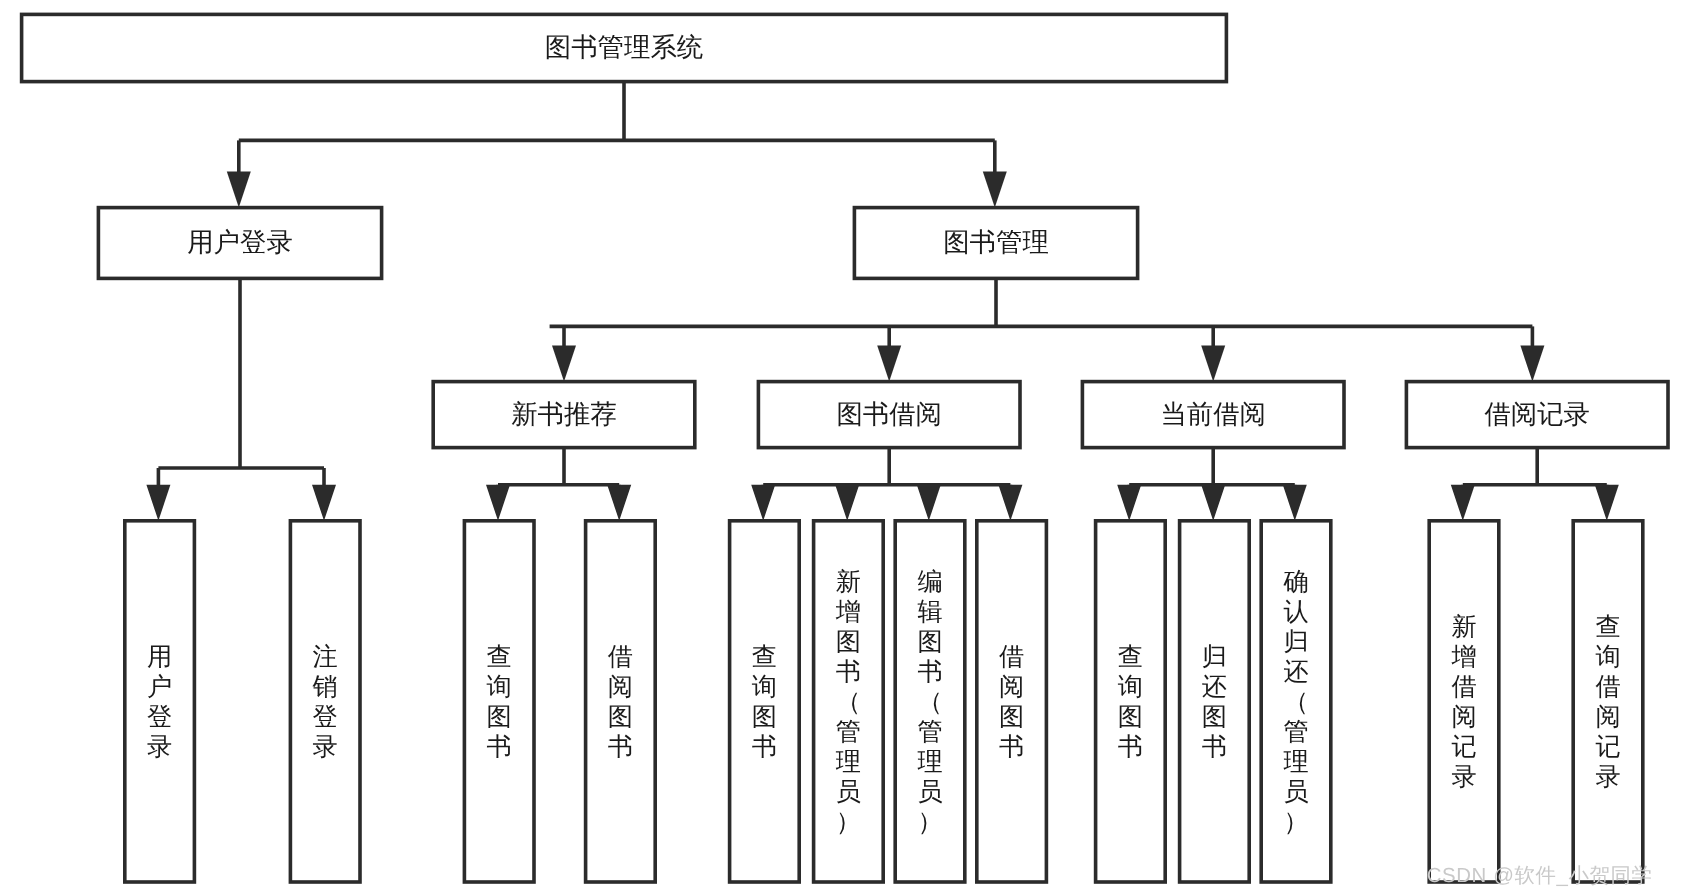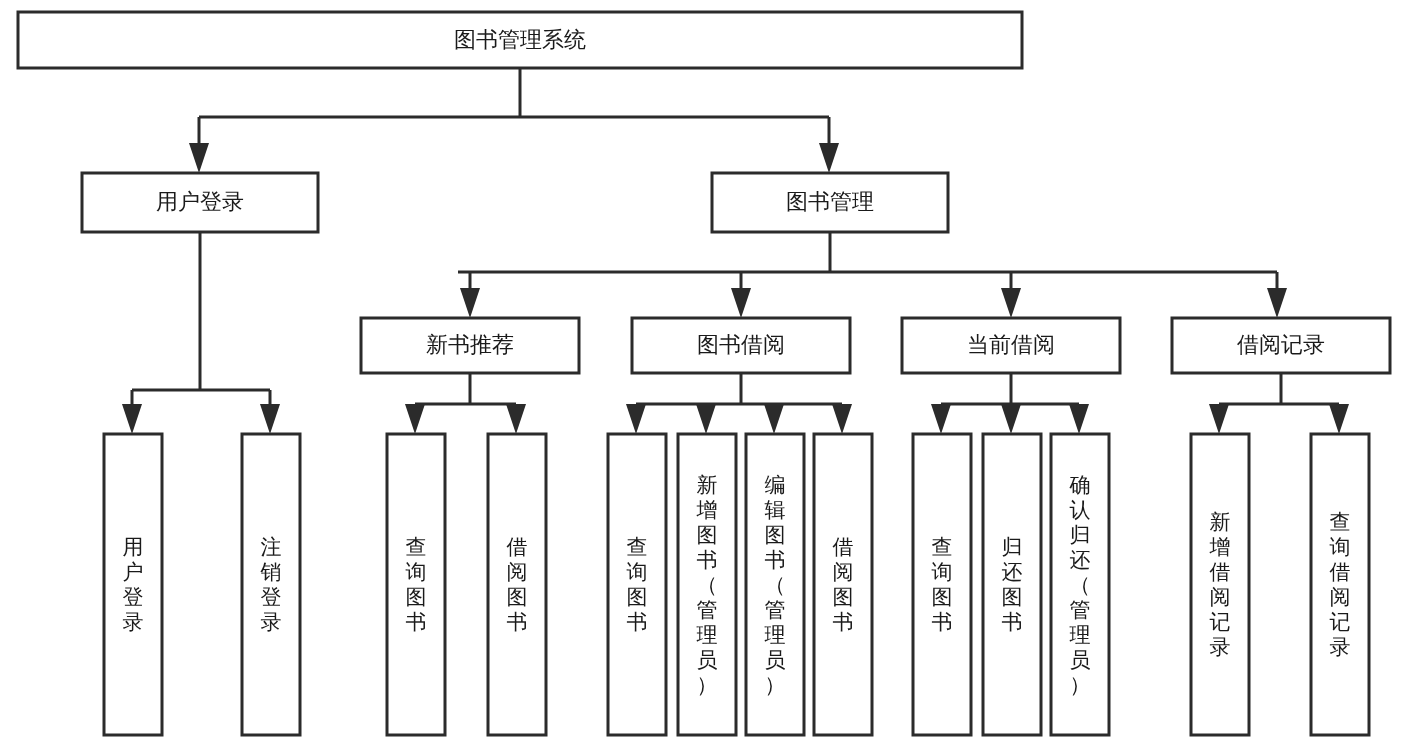--- a/index.html
+++ b/index.html
@@ -315,13 +315,14 @@
           <rect x="1311" y="434" width="58" height="301" class="node-box"></rect>
           <text x="1340" y="529" class="node-label-vertical">查</text>
           <text x="1340" y="554" class="node-label-vertical">询</text>
           <text x="1340" y="579" class="node-label-vertical">借</text>
           <text x="1340" y="604" class="node-label-vertical">阅</text>
           <text x="1340" y="629" class="node-label-vertical">记</text>
           <text x="1340" y="654" class="node-label-vertical">录</text>
         </g>
       </g>
   </svg>
+  <div class="watermark-text">CSDN @软件_小贺同学</div>
 </div>
 
 </body></html>

